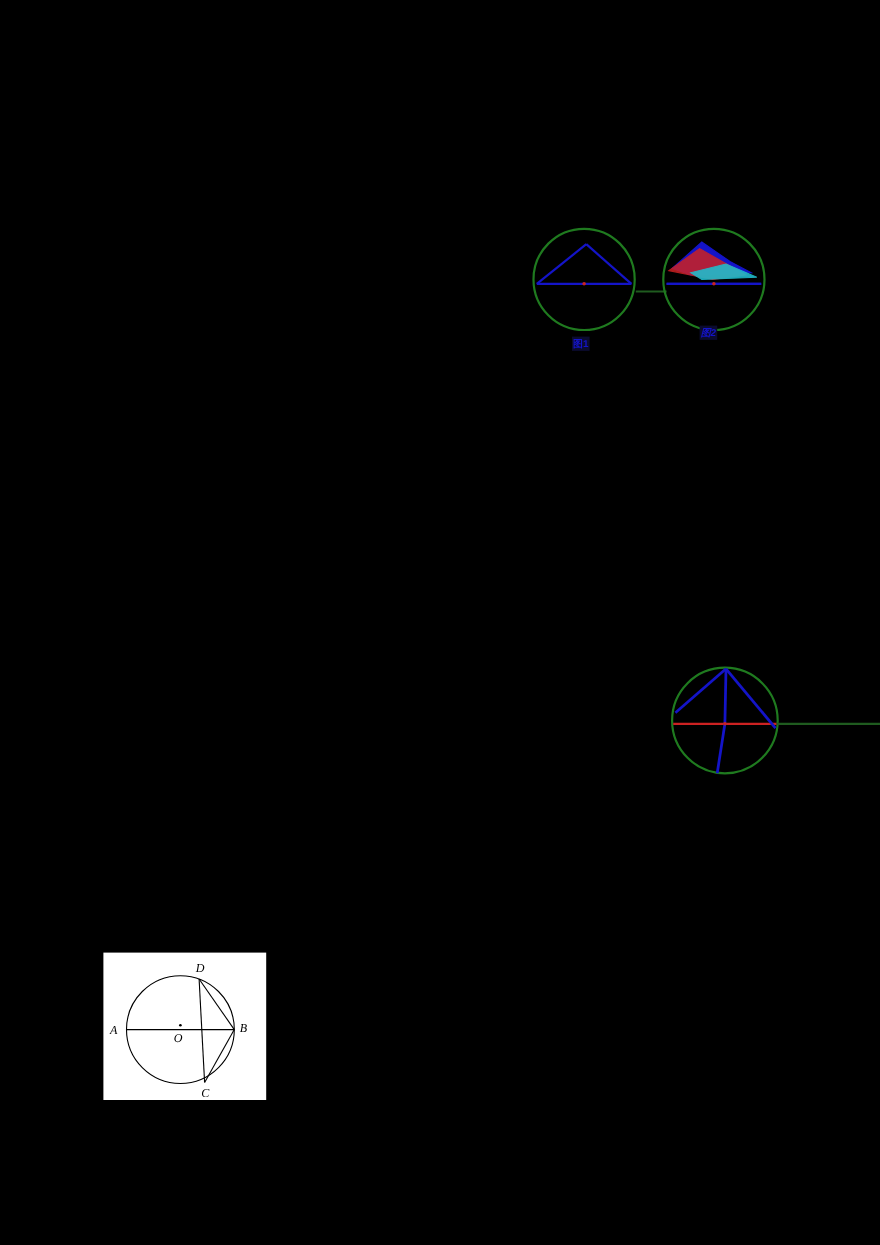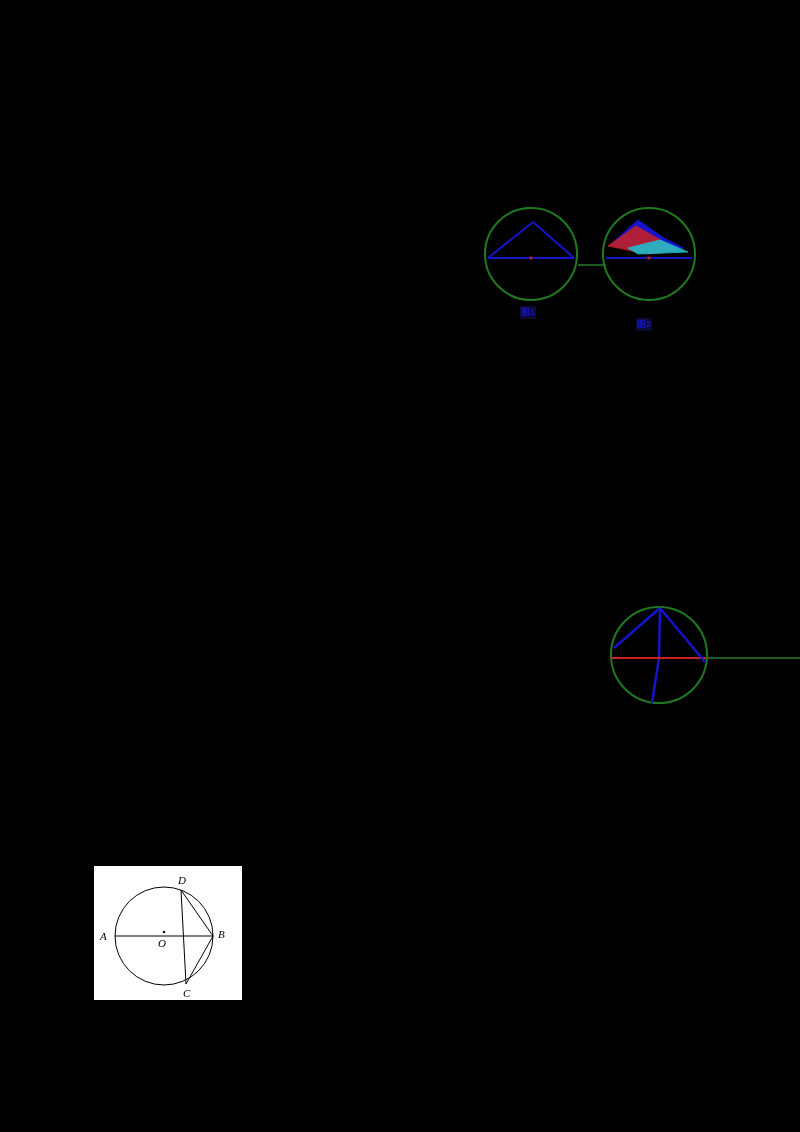--- a/index.html
+++ b/index.html
@@ -58,21 +58,21 @@
 
       <circle cx="171" cy="54" r="46" fill="none" stroke="#1f7a1f" stroke-width="2"></circle>
       <line x1="128" y1="58" x2="214" y2="58" stroke="#1414c8" stroke-width="2"></line>
       <polygon points="133,44 160,20 186,38 205,48 150,50" fill="#1414c8" stroke="#1414c8" stroke-width="1"></polygon>
       <polygon points="130,46 158,26 200,50 170,54" fill="#cc2222" stroke="#cc2222" stroke-width="1" opacity="0.85"></polygon>
       <polygon points="150,48 182,40 210,52 160,54" fill="#22bbcc" stroke="#22bbcc" stroke-width="1" opacity="0.9"></polygon>
       <line x1="128" y1="58" x2="214" y2="58" stroke="#1414c8" stroke-width="2"></line>
       <circle cx="171" cy="58" r="1.6" fill="#cc2222"></circle>
     </svg>
     <span class="fig-caption" style="left:42px; top:106px;">图1</span>
-    <span class="fig-caption" style="left:158px; top:118px;">图2</span>
+    <span class="fig-caption" style="left:158px; top:96px;font-style:italic;">图2</span>
   </div>
 
   <div class="fig" style="left:606px; top:600px; width:194px; height:114px;">
     <svg width="194" height="114" viewBox="0 0 194 114">
       <circle cx="53" cy="55" r="48" fill="none" stroke="#1f7a1f" stroke-width="2"></circle>
       <line x1="6" y1="58" x2="100" y2="58" stroke="#cc2222" stroke-width="2"></line>
       <line x1="8" y1="48" x2="54" y2="8" stroke="#1414c8" stroke-width="2.5"></line>
       <line x1="54" y1="8" x2="99" y2="62" stroke="#1414c8" stroke-width="2.5"></line>
       <line x1="54" y1="8" x2="53" y2="58" stroke="#1414c8" stroke-width="2.5"></line>
       <line x1="53" y1="58" x2="46" y2="103" stroke="#1414c8" stroke-width="2.5"></line>

